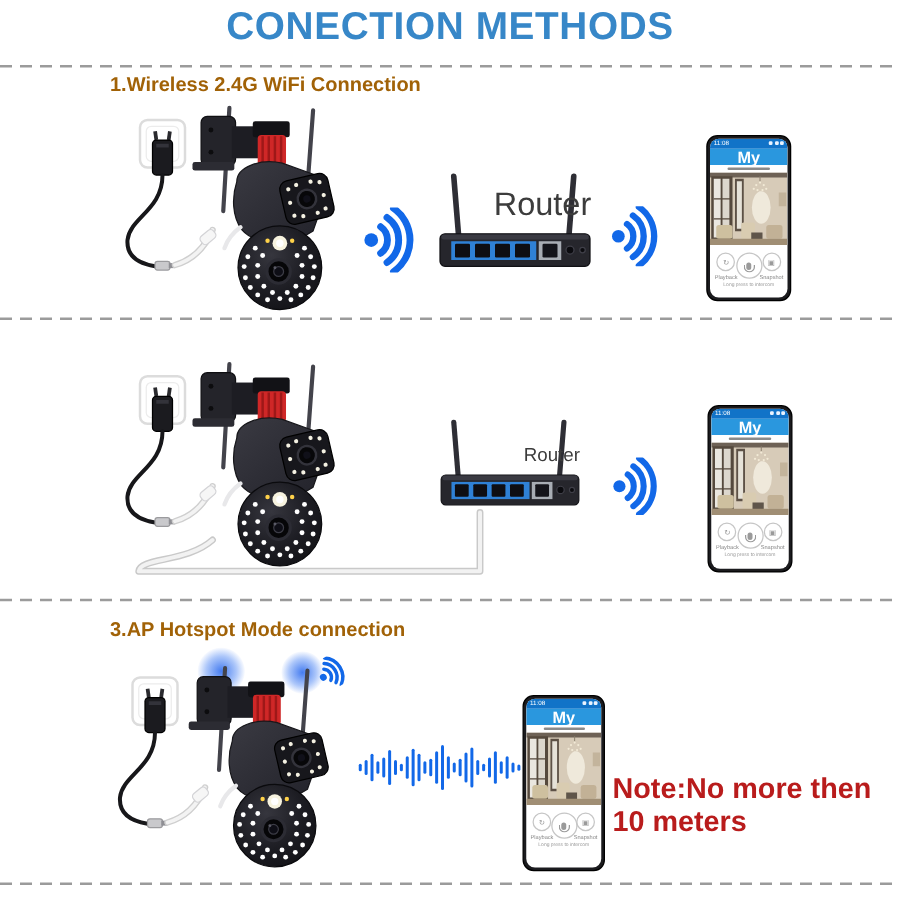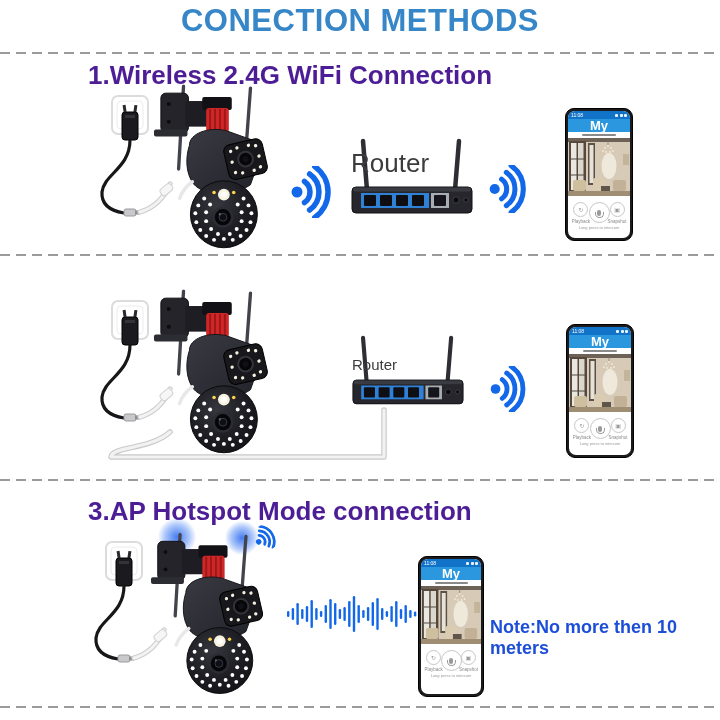--- a/index.html
+++ b/index.html
@@ -3,23 +3,23 @@
 <meta charset="utf-8">
 <style>
   html,body{margin:0;padding:0;background:#fff;}
   #page{position:relative;width:720px;height:720px;background:#fff;overflow:hidden;
         font-family:"Liberation Sans",sans-serif;}
   .abs{position:absolute;}
   .title{top:3px;left:0;right:0;text-align:center;font-size:31px;font-weight:700;
          color:#3787c8;letter-spacing:.5px;}
   .sep{left:0;right:0;height:2px;
        background:repeating-linear-gradient(90deg,#9b9b9b 0 10px,transparent 10px 16px);}
-  .heading{left:88px;font-size:26px;font-weight:700;color:#4c1d95;}
-  .router-label{color:#3c3c3c;text-align:left;font-weight:400;}
-  .note{font-size:18px;font-weight:700;color:#1d4ed8;}
+  .heading{left:88px;font-size:16px;font-weight:700;color:#a16207;}
+  .router-label{color:#3c3c3c;text-align:right;font-weight:400;}
+  .note{font-size:23px;font-weight:700;color:#b91c1c;}
   .glow{border-radius:50%;
         background:radial-gradient(circle,rgba(49,110,238,.9) 0%,rgba(72,130,244,.45) 45%,rgba(72,130,244,0) 72%);}
   svg{display:block;overflow:visible;}
   
   .phone{background:#1b1b1e;border:1px solid #000;border-radius:9px;padding:2px;box-sizing:border-box;}
   .p-screen{width:100%;height:100%;background:#fff;border-radius:7px;overflow:hidden;
             display:flex;flex-direction:column;}
   .p-status{height:8px;background:#1173c8;color:#fff;font-size:5px;line-height:8px;
             display:flex;justify-content:space-between;padding:0 3px;flex:0 0 auto;}
   .p-sticons i{display:inline-block;width:3px;height:3px;background:#eaf3ff;margin-left:1.5px;border-radius:1px;}

